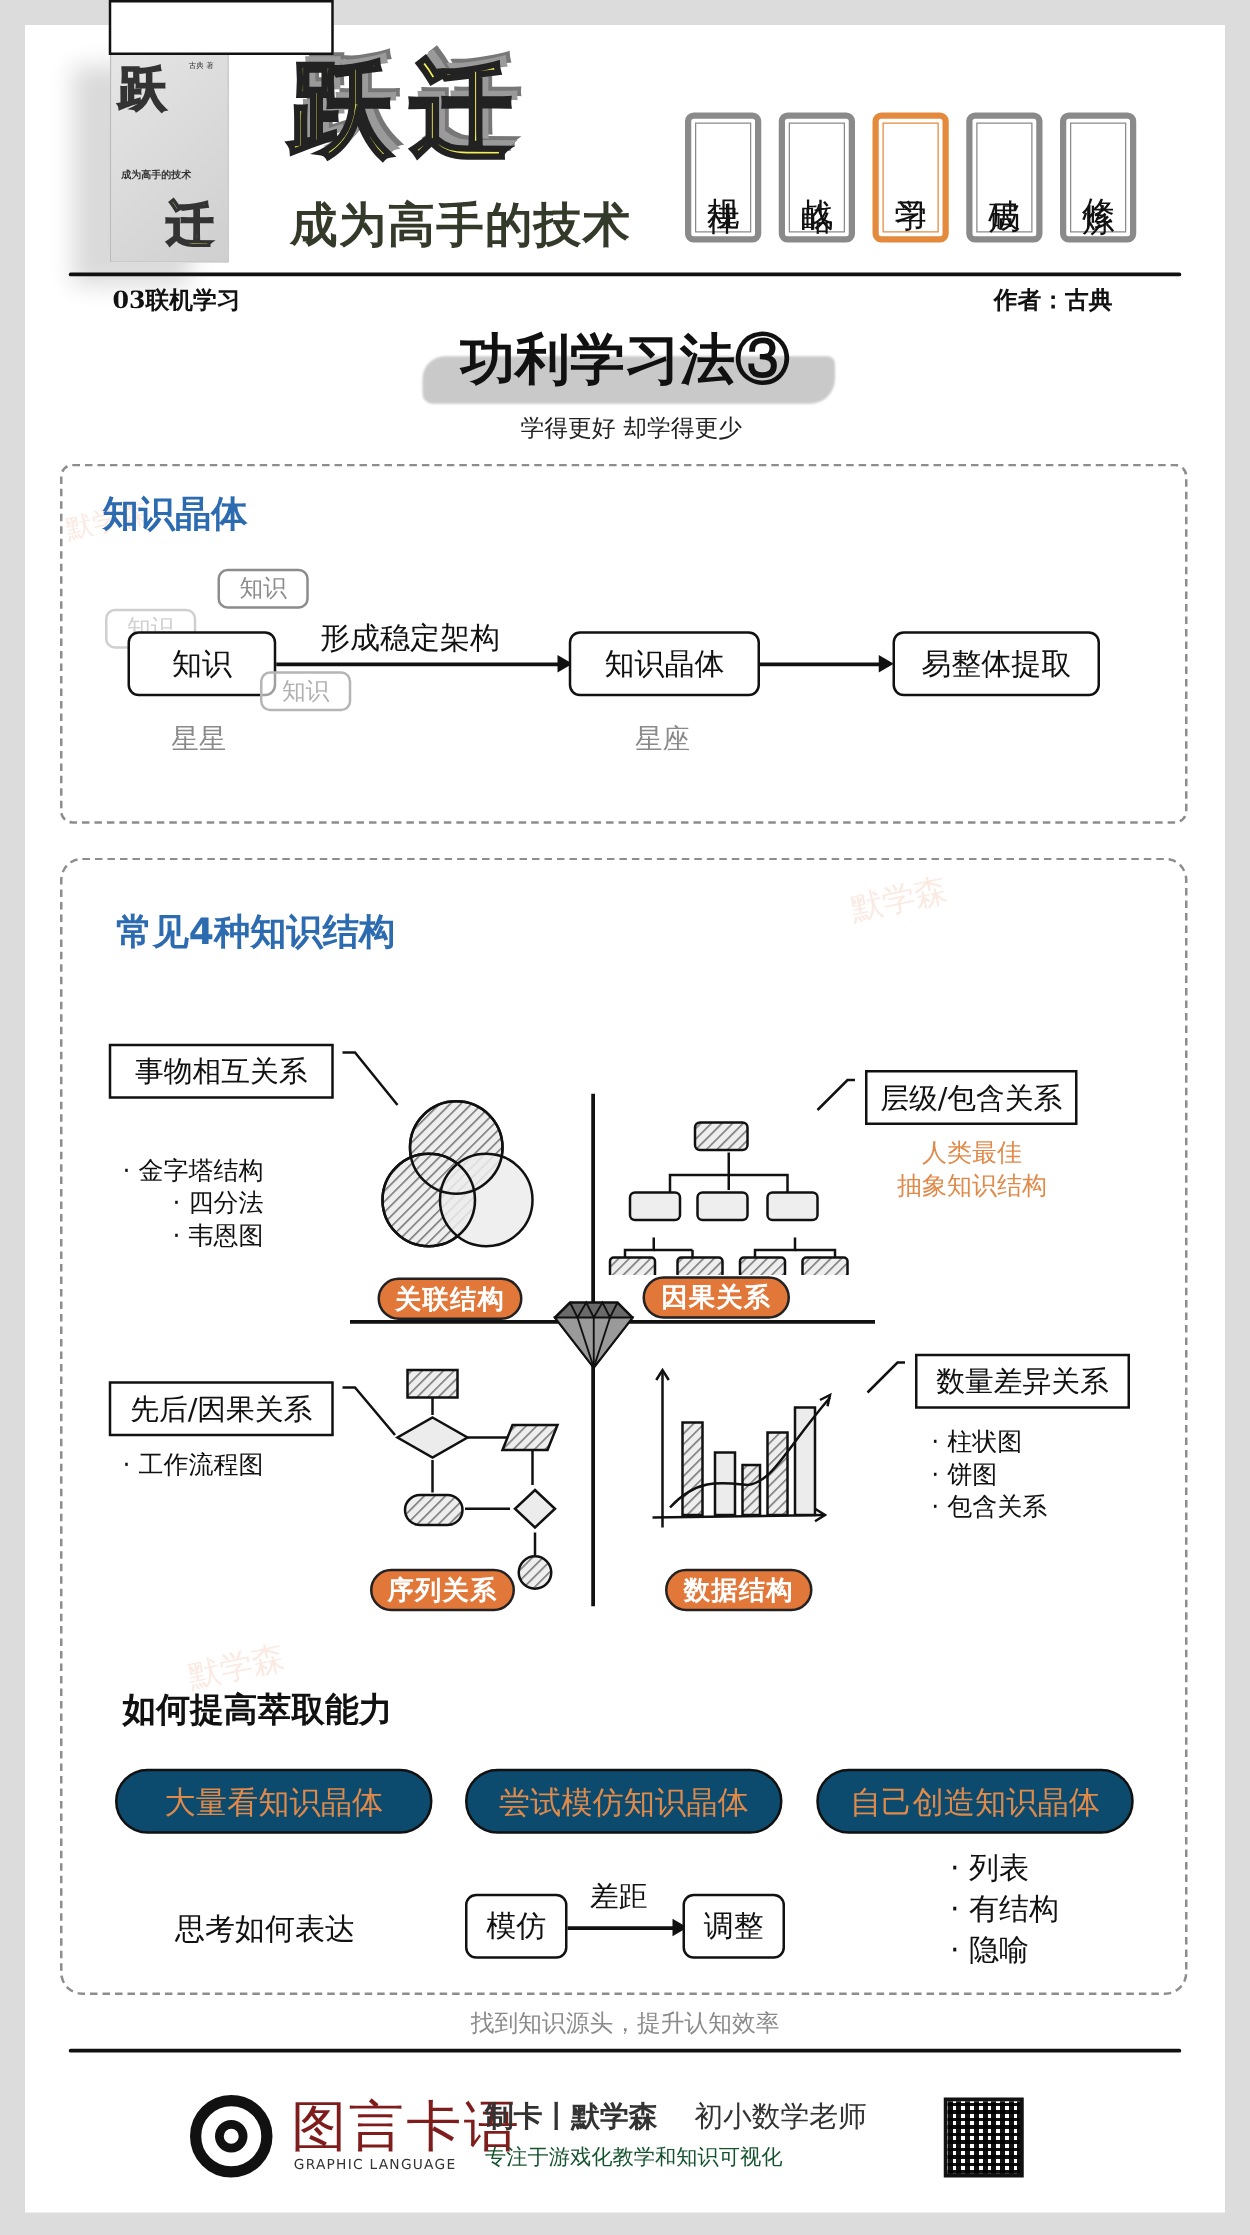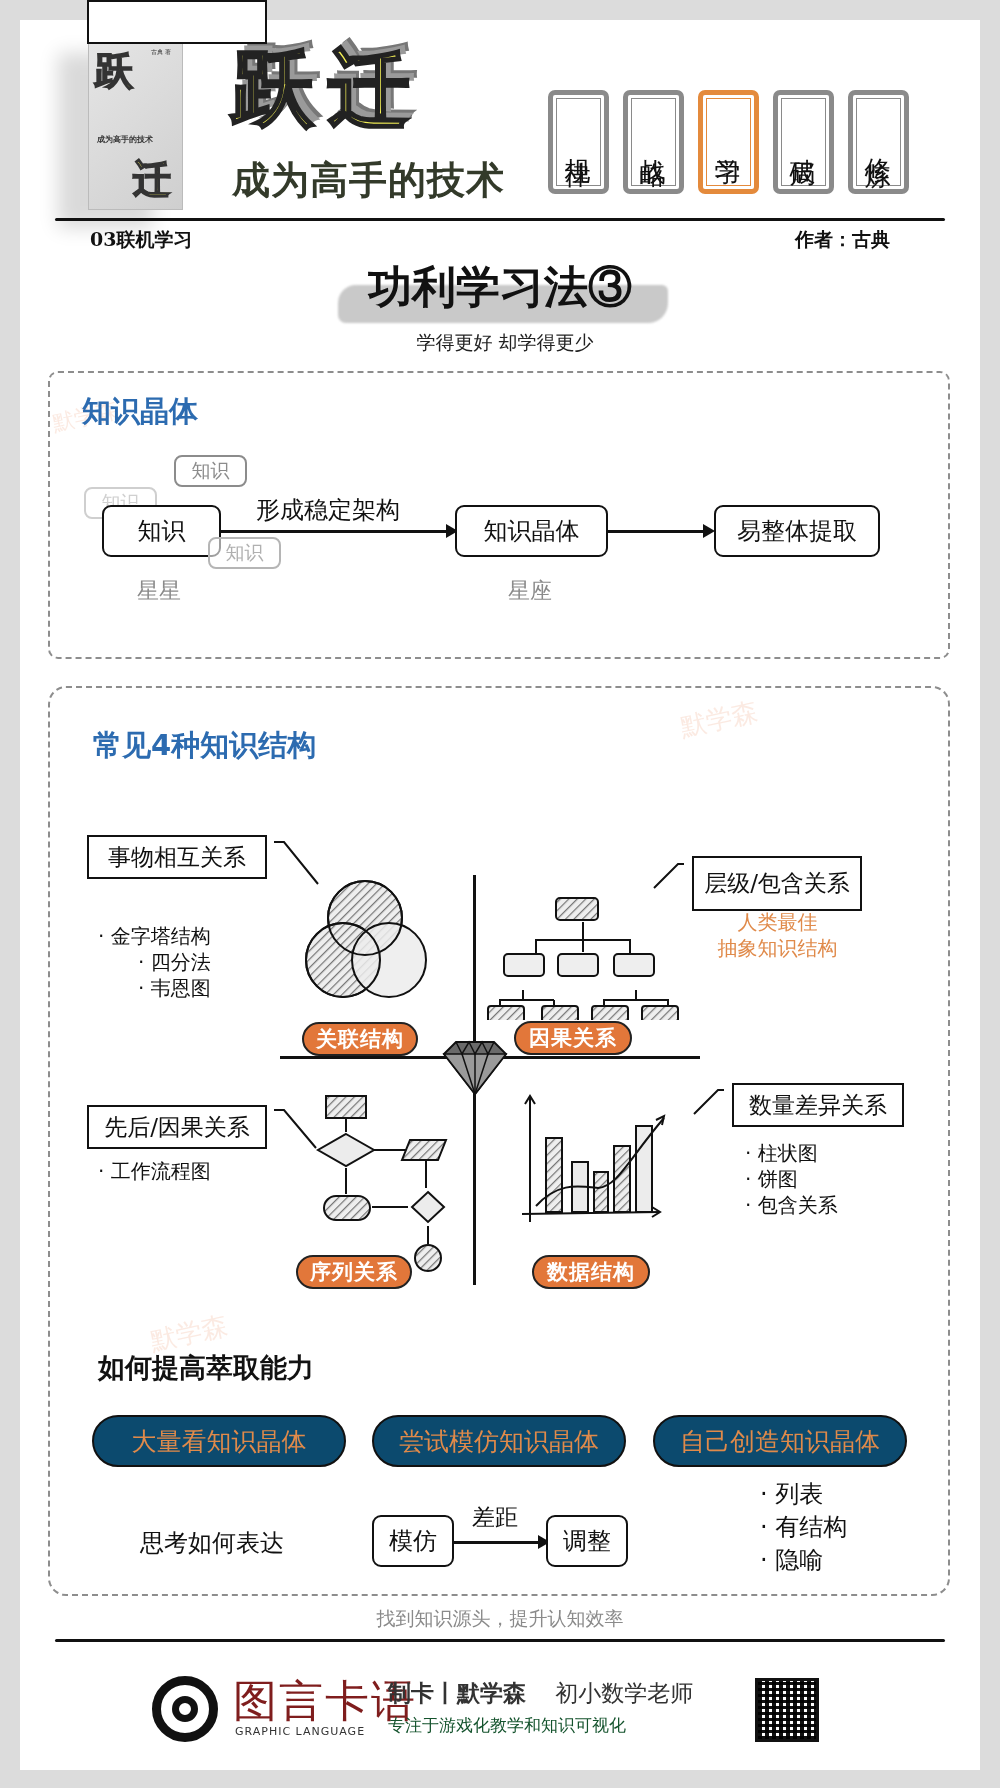--- a/index.html
+++ b/index.html
@@ -160,21 +160,21 @@
   <circle cx="40" cy="80" r="37" fill="url(#hatch)" stroke="#111" stroke-width="2"></circle>
   <circle cx="86" cy="80" r="37" fill="#ececec" fill-opacity="0.85" stroke="#111" stroke-width="2"></circle>
   <circle cx="62" cy="38" r="37" fill="none" stroke="#111" stroke-width="2"></circle>
   <circle cx="40" cy="80" r="37" fill="none" stroke="#111" stroke-width="2"></circle>
 </svg>
 <div class="abs pill" style="left:302px; top:1022px; width:116px; height:34px;">关联结构</div>
 
 <svg class="abs" style="left:652px; top:862px;" width="34" height="28">
     <polyline points="2,26 26,2 32,2" fill="none" stroke="#111" stroke-width="2"></polyline>
   </svg>
-<div class="abs rect-label" style="left:692px; top:856px; width:170px; height:55px;">层级/包含关系</div>
+<div class="abs rect-label" style="left:692px; top:856px; width:170px; height:44px;">层级/包含关系</div>
 <div class="abs orange-note" style="left:700px; top:909px; width:155px;">
   <div>人类最佳</div>
   <div>抽象知识结构</div>
 </div>
 <svg class="abs" style="left:486px; top:896px;" width="200" height="124" viewBox="0 0 200 124">
   <g stroke="#111" stroke-width="2" fill="none">
     <line x1="97" y1="26" x2="97" y2="56"></line>
       <polyline points="50,62 50,44 144,44 144,62"></polyline>
     <polyline points="37,94 37,104 14,104 14,112"></polyline>
       <line x1="37" y1="104" x2="68" y2="104"></line>

